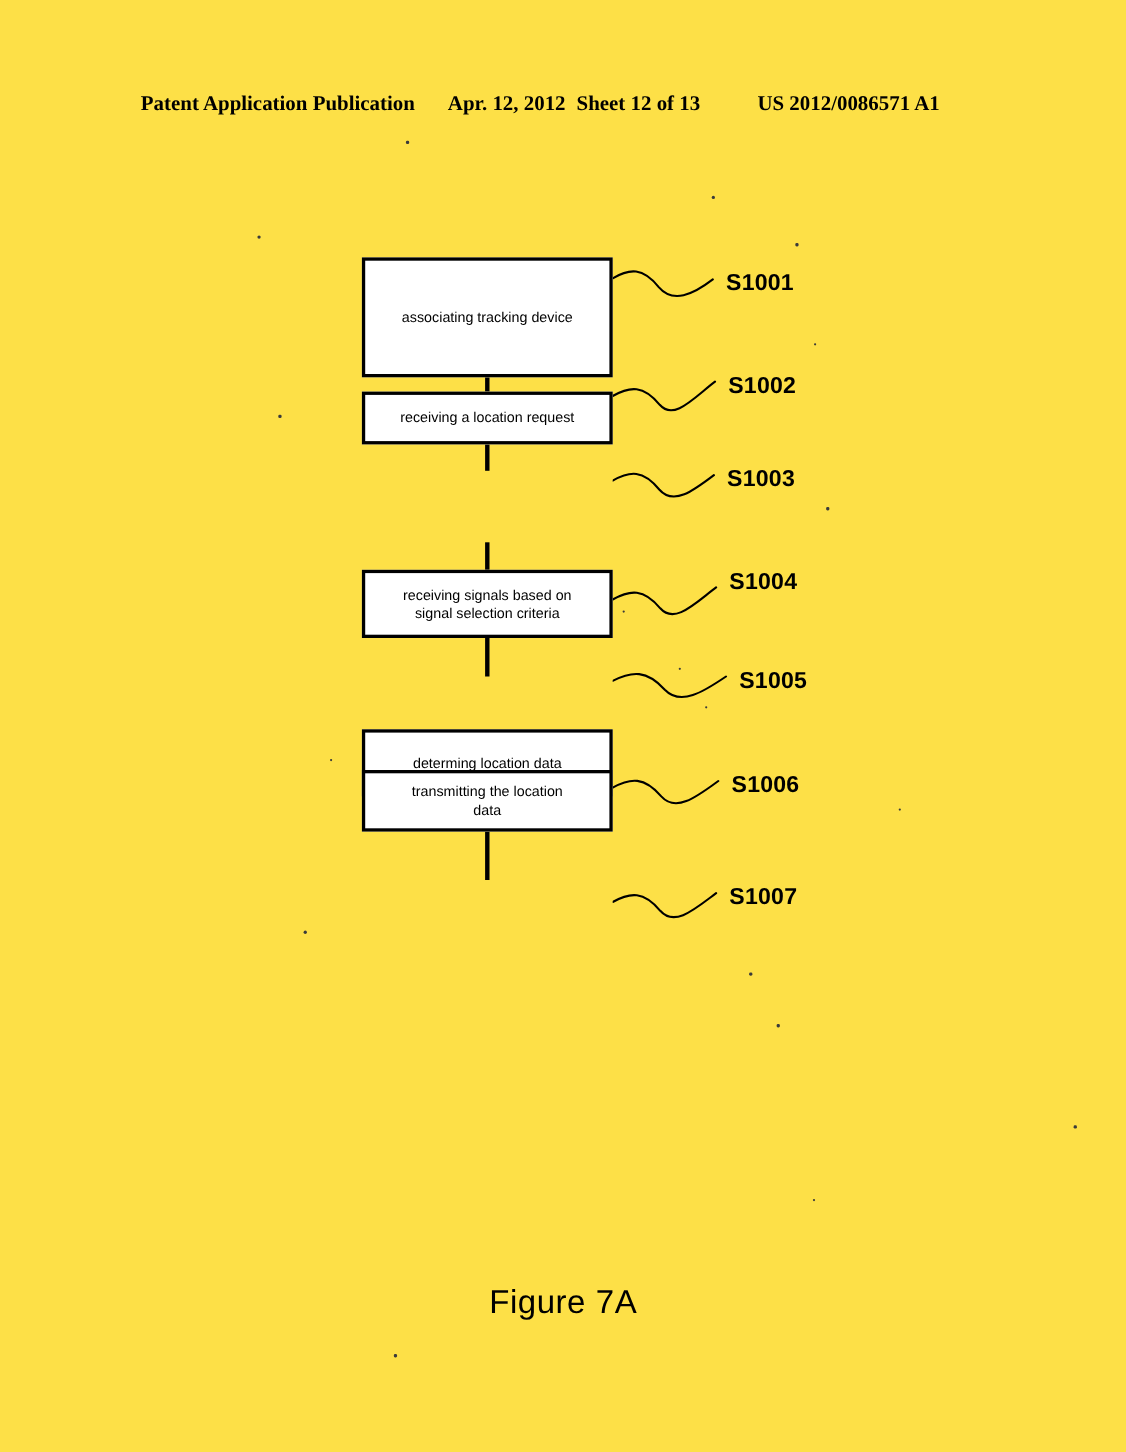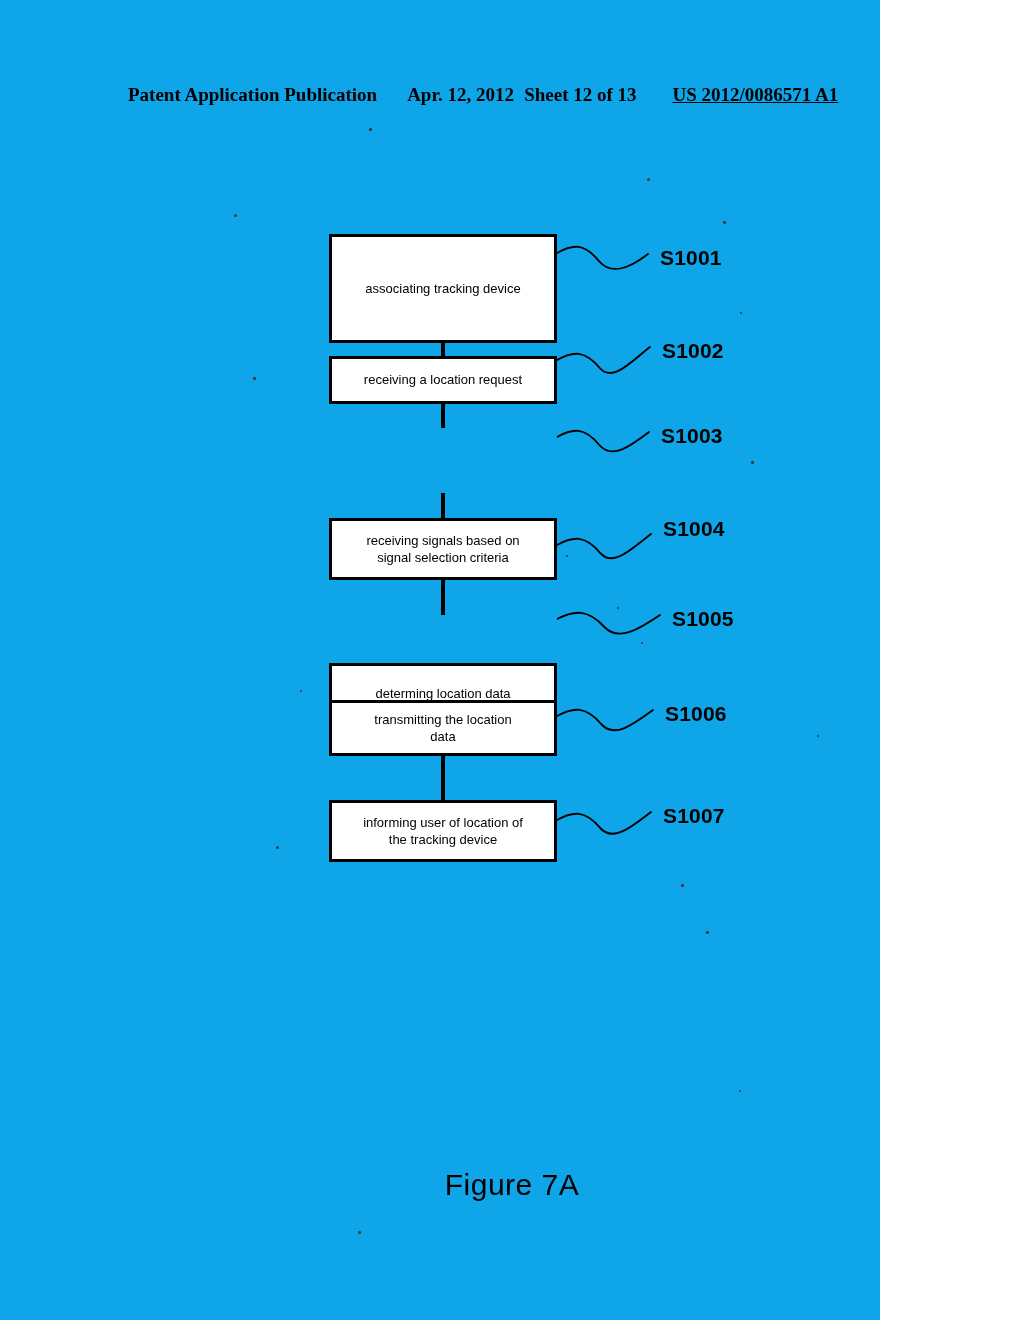--- a/index.html
+++ b/index.html
@@ -4,23 +4,23 @@
 <title>Patent Figure 7A</title>
 <style>
   html, body {
     margin: 0;
     padding: 0;
     background: #ffffff;
   }
 
   #page {
     position: relative;
-    width: 880px;
+    width: 1024px;
     height: 1320px;
-    background: #0ea5e9;
+    background: #fde047;
     overflow: hidden;
     font-family: "Liberation Sans", sans-serif;
     color: #000000;
   }
 
   
   #header {
     position: absolute;
     top: 84px;
     left: 128px;
@@ -30,21 +30,21 @@
     align-items: baseline;
     font-family: "Liberation Serif", serif;
     font-weight: bold;
     font-size: 19px;
     letter-spacing: 0px;
     white-space: nowrap;
   }
   #header .h-pub   { }
   #header .h-date  { margin-left: 30px; }
   #header .h-sheet { margin-left: 10px; }
-  #header .h-num   { margin-left: 36px; text-decoration: underline; }
+  #header .h-num   { margin-left: 52px; }
 
   
   #flow {
     position: absolute;
     left: 0;
     top: 0;
     width: 1024px;
     height: 1320px;
   }
 
@@ -167,24 +167,20 @@
       <div class="connector" style="left: 441px; top: 676px; height: 24px;"></div>
       <div class="step-box" style="left: 329px; top: 700px; width: 228px; height: 56px;">
         <span class="txt">transmitting the location
 data</span>
       </div>
       <svg class="leader" width="104" height="70" style="left: 557px; top: 698px;">
         <path d="M 0 18 C 16.32 9, 28.799999999999997 8, 44.160000000000004 26 C 57.599999999999994 41, 76.80000000000001 26, 96 12" fill="none" stroke="#000000" stroke-width="1.9" stroke-linecap="round"></path>
       </svg>
       <div class="step-label" style="left: 665px; top: 702px;">S1006</div>
       <div class="connector" style="left: 441px; top: 756px; height: 44px;"></div>
-      <div class="step-box" style="left: 329px; top: 800px; width: 228px; height: 62px;">
-        <span class="txt">informing user of location of
-the tracking device</span>
-      </div>
       <svg class="leader" width="102" height="70" style="left: 557px; top: 800px;">
         <path d="M 0 20 C 15.98 11, 28.2 10, 43.24 28 C 56.4 43, 75.2 26, 94 12" fill="none" stroke="#000000" stroke-width="1.9" stroke-linecap="round"></path>
       </svg>
       <div class="step-label" style="left: 663px; top: 804px;">S1007</div>
     </div>
 
   <div id="caption">Figure 7A</div>
 
 <div class="speck" style="left: 369px; top: 128px; width: 2.5px; height: 2.5px;"></div>
     <div class="speck" style="left: 647px; top: 178px; width: 3px; height: 3px;"></div>

